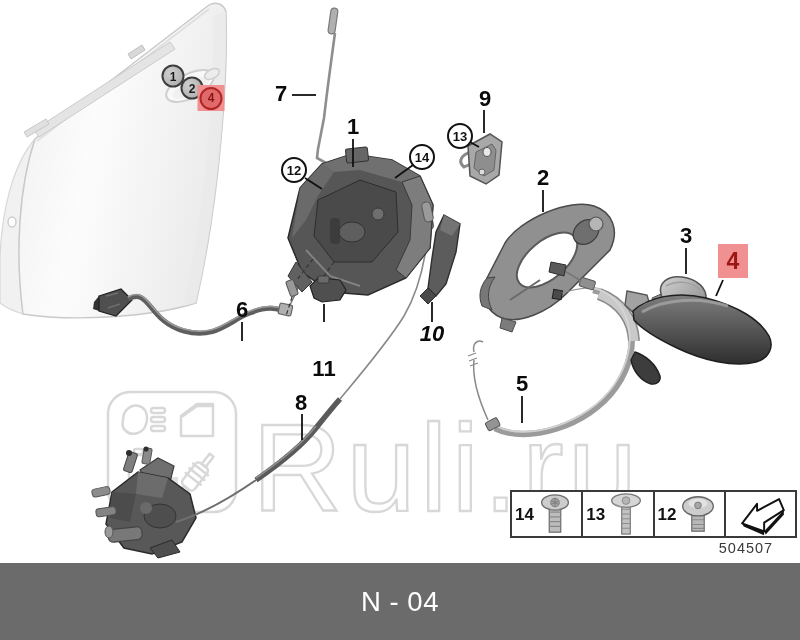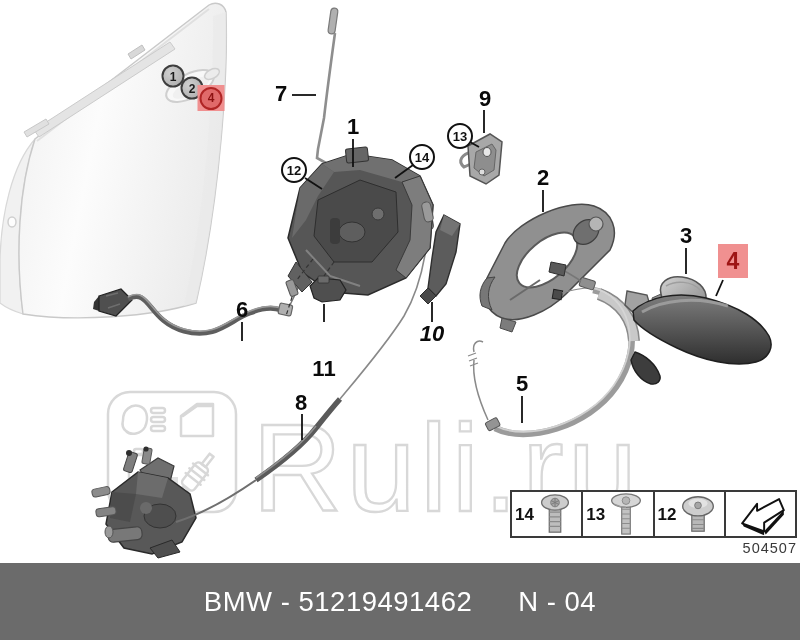--- a/index.html
+++ b/index.html
@@ -30,21 +30,21 @@
         background:#e06a6a;display:flex;align-items:center;justify-content:center;
         font-weight:bold;font-size:12px;color:#8c1212;line-height:1;}
   #label-4-red{left:733px;top:261px;width:30px;height:34px;z-index:3;
         font-weight:bold;font-size:23px;color:#9e1515;}
   
   #legend{left:510px;top:490px;width:287px;height:48px;z-index:4;display:flex;
           border:2px solid #3a3a3a;background:#fff;box-sizing:border-box;}
   .cell{flex:1 1 0;display:flex;align-items:center;box-sizing:border-box;padding:2px 1px 2px 3px;}
   .cell + .cell{border-left:2px solid #3a3a3a;}
   .cell .num{font-weight:bold;font-size:17px;color:#111;line-height:1;margin-right:1px;}
-  #sheet-no{left:695px;top:540px;width:102px;z-index:4;text-align:right;
+  #sheet-no{left:695px;top:540px;width:102px;z-index:4;text-align:center;
             font-size:14.5px;color:#3a3a3a;letter-spacing:1px;}
   
   #footer{left:0;top:563px;width:800px;height:77px;background:#6b6b6b;z-index:5;
           display:flex;align-items:center;justify-content:center;gap:46px;
           color:#ffffff;font-size:27.5px;font-weight:400;letter-spacing:0.5px;}
 </style>
 </head>
 <body>
 
 <div id="stage">
@@ -326,17 +326,16 @@
       <svg width="64" height="44" viewBox="0 0 64 56">
         <path d="M8,40 L27,15 L27,24 L55,9 L61,23 L36,39 L36,50 Z" fill="#ffffff" stroke="#111" stroke-width="2.5" stroke-linejoin="round"></path>
         <path d="M8,40 L36,50 L36,55 L10,44 Z" fill="#111"></path>
         <path d="M36,50 L61,23 L61,29 L38,54 Z" fill="#111"></path>
       </svg>
     </div>
   </div>
   <div id="sheet-no" class="abs">504507</div>
 
   <div id="footer" class="abs">
-    <span>BMW - 51219491462</span>
     <span>N - 04</span>
   </div>
 
 </div>
 
 </body></html>

